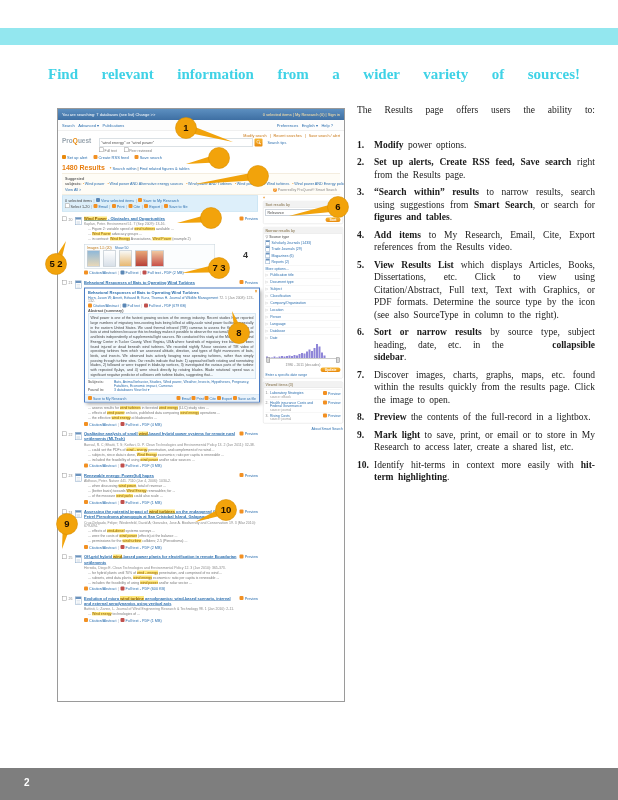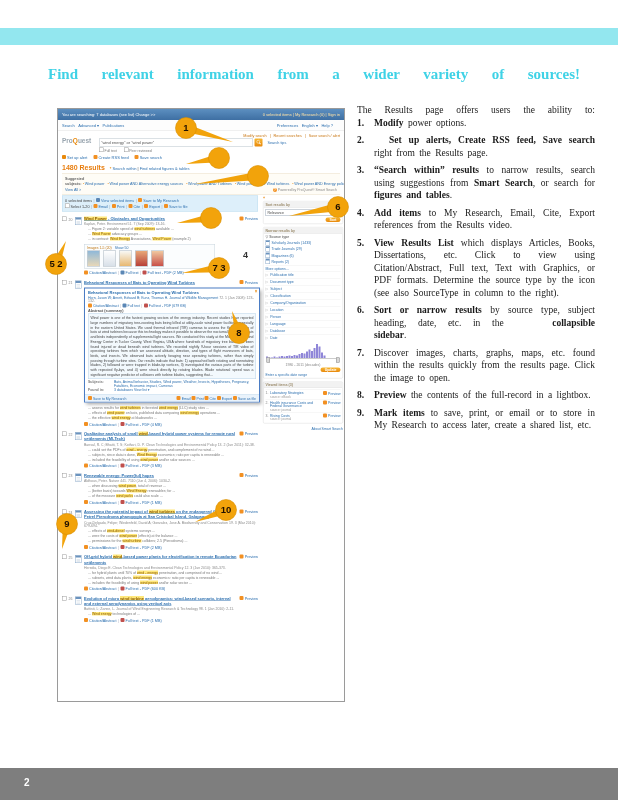--- a/index.html
+++ b/index.html
@@ -5,21 +5,21 @@
   html,body{margin:0;padding:0;background:#fff;}
   body{width:618px;height:800px;position:relative;overflow:hidden;font-family:"Liberation Sans",sans-serif;}
 
   .top-banner{position:absolute;left:0;top:28px;width:618px;height:17px;background:#93E7EF;}
   .page-title{position:absolute;left:48px;top:66px;width:532px;font-family:"Liberation Serif",serif;
     font-weight:bold;font-size:15px;color:#3FD2E6;text-align:justify;text-align-last:justify;}
 
   
   .guide{position:absolute;left:357px;top:104px;width:238px;font-family:"Liberation Serif",serif;
     font-size:9.5px;color:#1a1a1a;line-height:12.5px;}
-  .guide-intro{text-align:justify;text-align-last:justify;margin:0 0 0;}
+  .guide-intro{text-align:justify;text-align-last:justify;margin:0 0 22px;}
   .g-item{display:flex;margin:0 0 5px;}
   .g-num{width:17px;flex:none;font-weight:bold;}
   .g-text{flex:1;text-align:justify;word-spacing:2px;}
 
   
   .shot{position:absolute;left:57px;top:108px;width:286px;height:592px;border:1px solid #9a9a9a;
     overflow:hidden;background:#fff;}
   .shot-scale{width:572px;height:1184px;transform:scale(.5);transform-origin:0 0;font-size:8px;color:#444;}
   .lnk{color:#2C6FAF;}
   .olnk{color:#C8740F;}
@@ -159,21 +159,21 @@
 
 <div class="guide">
   <p class="guide-intro">The Results page offers users the ability to:</p>
   <div id="guide-list">
       <div class="g-item">
         <span class="g-num">1.</span>
         <div class="g-text"><span class="" style="font-weight: bold;">Modify</span><span> power options.</span></div>
       </div>
       <div class="g-item">
         <span class="g-num">2.</span>
-        <div class="g-text"><span class="" style="font-weight: bold; margin-left: 15px;">Set up alerts, Create RSS feed, Save search</span><span> right from the Results page.</span></div>
+        <div class="g-text"><span class="" style="font-weight: bold;">Set up alerts, Create RSS feed, Save search</span><span> right from the Results page.</span></div>
       </div>
       <div class="g-item">
         <span class="g-num">3.</span>
         <div class="g-text"><span class="" style="font-weight: bold;">“Search within” results</span><span> to narrow results, search using suggestions from </span><span class="" style="font-weight: bold;">Smart Search</span><span>, or search for </span><span class="" style="font-weight: bold;">figures and tables</span><span>.</span></div>
       </div>
       <div class="g-item">
         <span class="g-num">4.</span>
         <div class="g-text"><span class="" style="font-weight: bold;">Add items</span><span> to </span><span class="" style="font-weight: normal;">My Research, Email, Cite, Export</span><span> references from the Results video.</span></div>
       </div>
       <div class="g-item">
@@ -187,21 +187,25 @@
       <div class="g-item">
         <span class="g-num">7.</span>
         <div class="g-text"><span class="" style="font-weight: normal;">Discover</span><span> images, charts, graphs, maps, etc. found within the results quickly from the results page. Click the image to open.</span></div>
       </div>
       <div class="g-item">
         <span class="g-num">8.</span>
         <div class="g-text"><span class="" style="font-weight: bold;">Preview</span><span> the contents of the full-record in a lightbox.</span></div>
       </div>
       <div class="g-item">
         <span class="g-num">9.</span>
-        <div class="g-text"><span class="" style="font-weight: bold;">Mark items</span><span> to save, print, or email or to store in My Research to access later, create a shared list, etc.</span></div>
+        <div class="g-text"><span class="" style="font-weight: bold;">Mark light</span><span> to save, print, or email or to store in My Research to access later, create a shared list, etc.</span></div>
+      </div>
+      <div class="g-item">
+        <span class="g-num">10.</span>
+        <div class="g-text"><span>Identify hit-terms in context more easily with </span><span class="" style="font-weight: bold;">hit-term highlighting</span><span>.</span></div>
       </div>
     </div>
 </div>
 
 <div class="shot">
   <div class="shot-scale">
 
     <div class="pq-top">
       <span>You are searching: 7 databases (see list)   Change &gt;&gt;</span>
       <span class="r">0 selected items | My Research (0) | Sign in</span>

